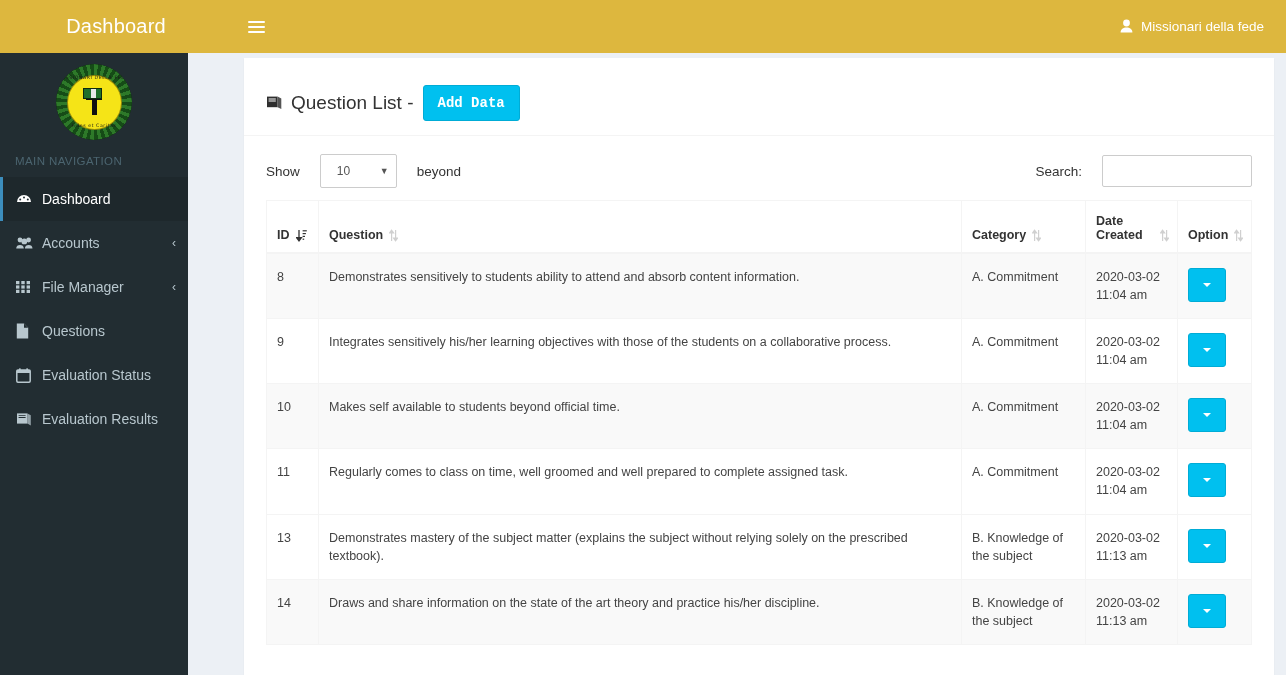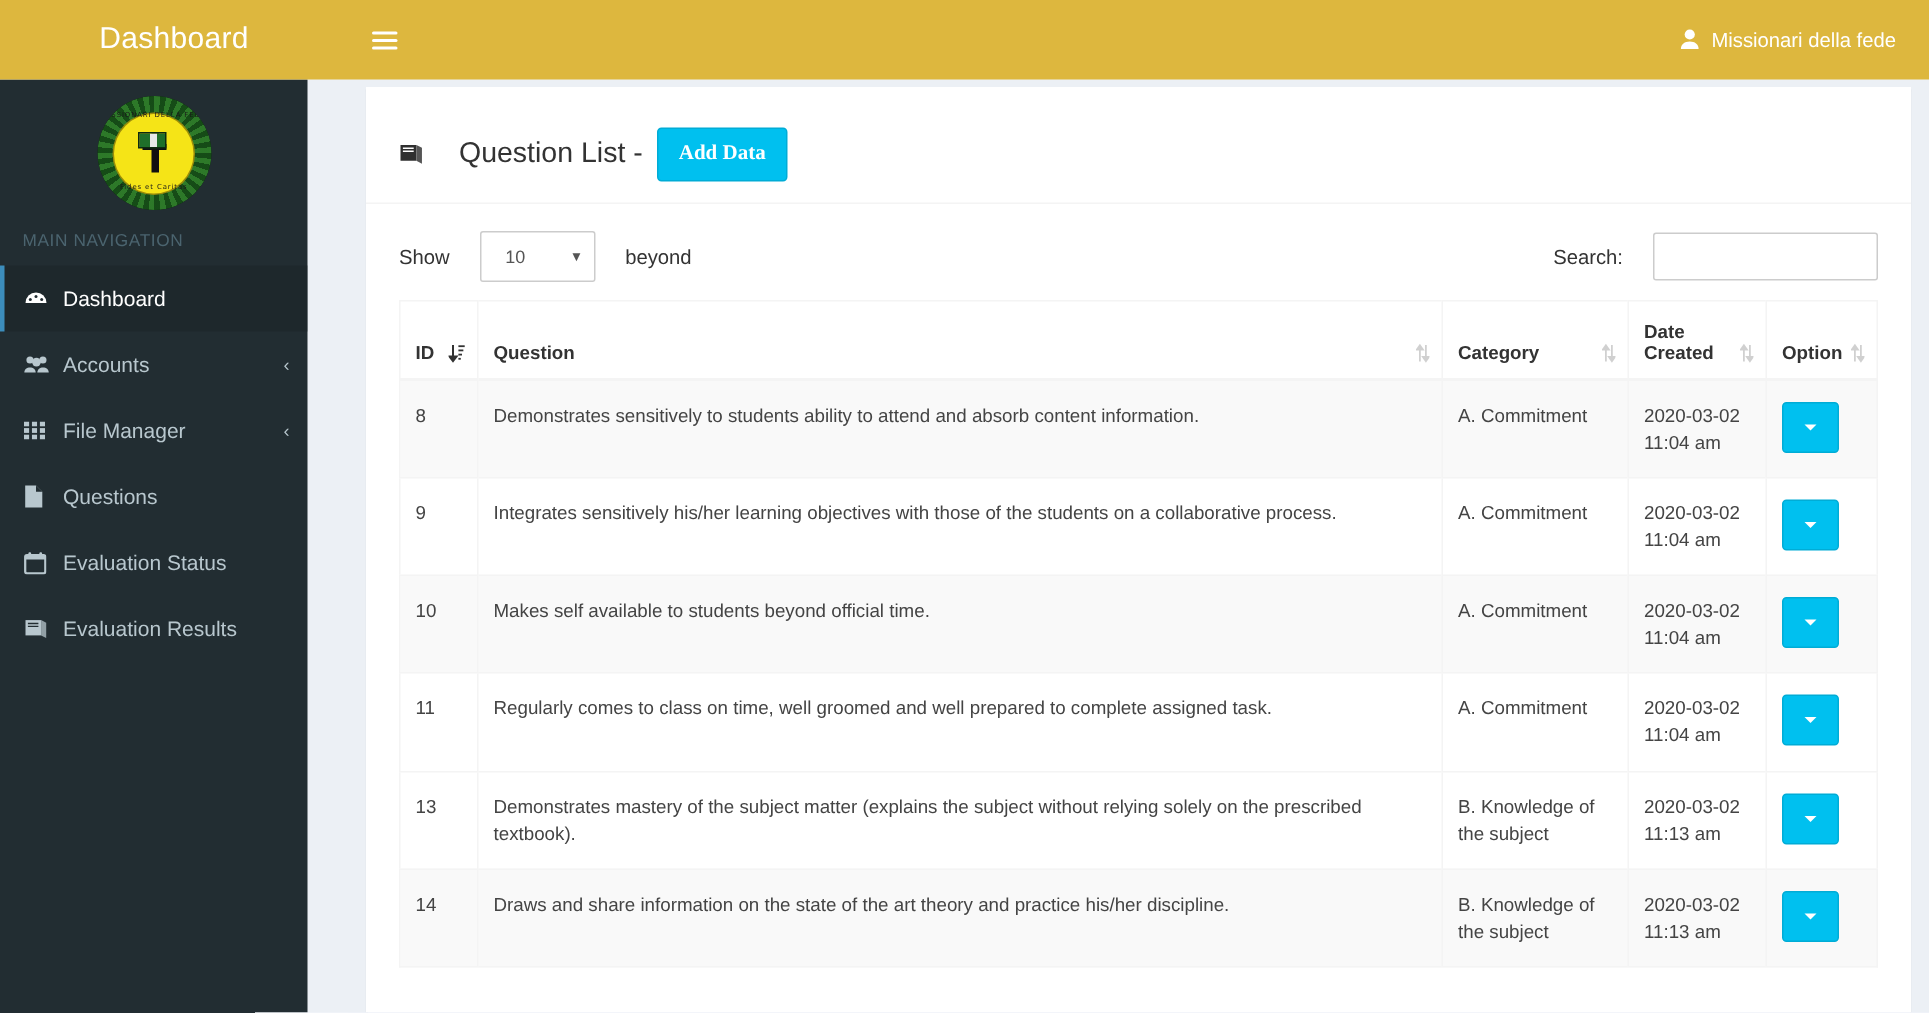--- a/index.html
+++ b/index.html
@@ -47,21 +47,21 @@
   .nav-user {
     display: flex; align-items: center; gap: 8px;
     color: #ffffff; font-size: 13.5px; padding-right: 10px;
     cursor: pointer;
   }
   .user-glyph { font-size: 13px; line-height: 1; display:block; }
 
   
   .sidebar {
     position: absolute; top: 53px; left: 0;
-    width: 205px; height: 622px;
+    width: 188px; height: 622px;
     background: #222d32;
     overflow: hidden;
   }
   .sidebar-logo-wrap {
     height: 92px;
     display: flex; align-items: center; justify-content: center;
     padding-top: 6px;
   }
   .emblem {
     position: relative; width: 76px; height: 76px; border-radius: 50%;
@@ -147,28 +147,28 @@
     box-shadow: 0 1px 1px rgba(0,0,0,.08);
   }
   .box-header {
     padding: 26px 20px 14px 22px;
     display: flex; align-items: center; gap: 9px;
     border-bottom: 1px solid #f4f4f4;
     min-height: 78px;
   }
   .box-title {
     font-size: 19px; color: #333; font-weight: 400;
-    display: flex; align-items: center; gap: 23px;
+    display: flex; align-items: center; gap: 8px;
   }
   .book-icon { display: inline-block; line-height: 0; }
   .btn-add {
     background: #00c0ef; border: 1px solid #00acd6; color: #fff;
     font-size: 14px; font-weight: bold;
     padding: 9px 14px; border-radius: 3px; cursor: pointer;
-    font-family: Liberation Serif, serif;
+    font-family: Liberation Mono, monospace;
   }
 
   .box-body { padding: 10px 22px 0 22px; }
   .dt-top {
     display: flex; align-items: center; justify-content: space-between;
     padding: 8px 0 12px 0;
   }
   .dt-length, .dt-filter {
     font-size: 13.5px; color: #333;
     display: flex; align-items: center; gap: 20px;
@@ -203,21 +203,21 @@
   table.dt thead th {
     border-bottom: 2px solid #f4f4f4;
     border-right: 1px solid #f4f4f4;
     padding: 9px 8px 10px 10px;
     font-size: 12.5px; color: #333; font-weight: bold;
     text-align: left; vertical-align: bottom;
     position: relative; cursor: pointer;
     height: 52px;
   }
   table.dt thead th:last-child { border-right: 0; }
-  .th-inner { display: flex; align-items: flex-end; justify-content: space-between; gap: 6px; }
+  .th-inner { display: flex; align-items: flex-end; justify-content: flex-start; gap: 6px; }
   .sort-ico { flex: 0 0 auto; display: inline-block; line-height: 0; opacity: .45; }
   .sort-ico.active { opacity: 1; }
 
   table.dt tbody td {
     border-top: 1px solid #f4f4f4;
     border-right: 1px solid #f4f4f4;
     padding: 14px 10px;
     font-size: 12.5px; color: #444;
     vertical-align: top;
     line-height: 1.45;

